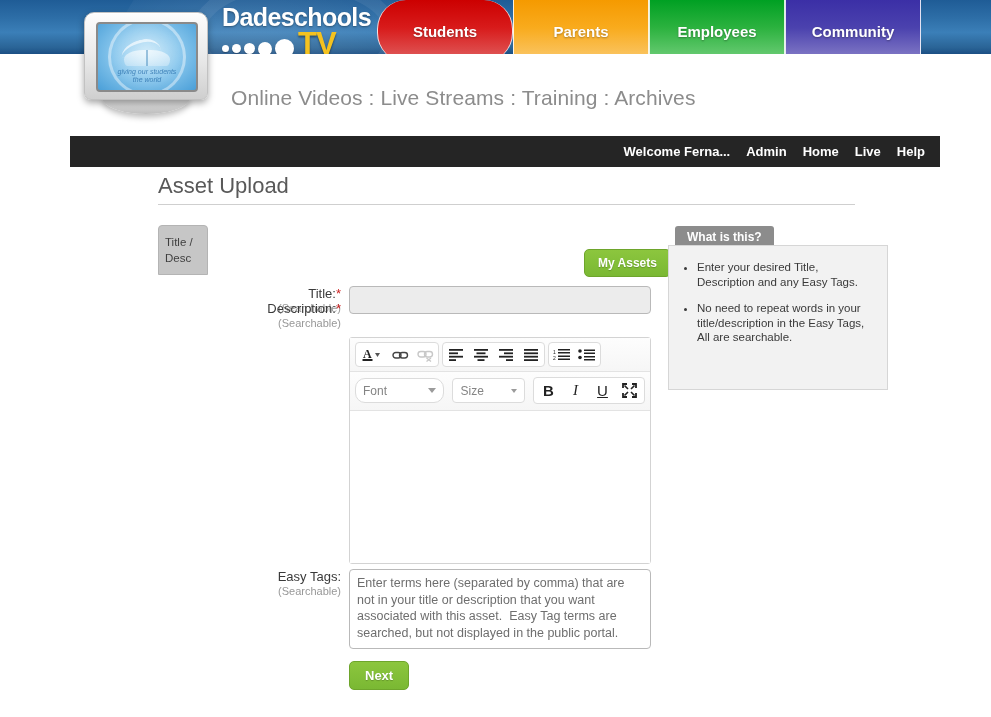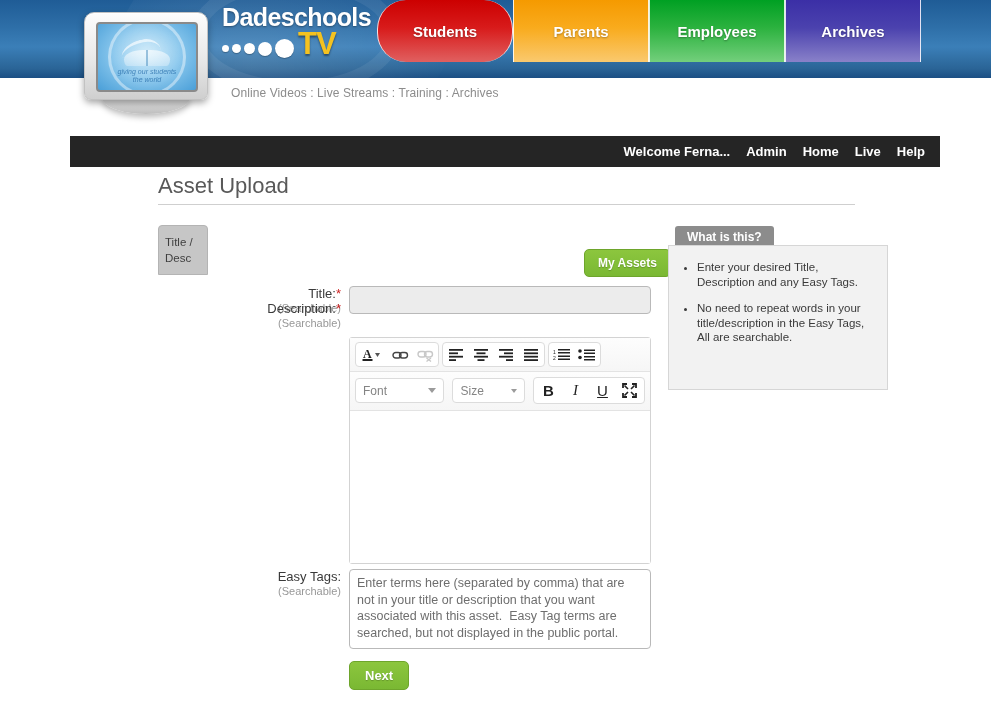--- a/index.html
+++ b/index.html
@@ -8,21 +8,21 @@
     width: 991px; height: 717px;
     background: #ffffff;
     font-family: "Liberation Sans", sans-serif;
     overflow: hidden;
   }
 
   
   .header {
     position: relative;
     width: 991px;
-    height: 78px;
+    height: 54px;
     background: linear-gradient(to bottom, #1f5c96 0%, #2e6fa8 35%, #3b7fb8 60%, #2a6496 88%, #1b4f84 100%);
     overflow: hidden;
     padding-left: 27px;
   }
   .header-swirl {
     position: absolute;
     left: 120px; top: -60px;
     width: 330px; height: 200px;
     border-radius: 50%;
     background: radial-gradient(ellipse at 40% 60%, rgba(255,255,255,0.13) 0%, rgba(255,255,255,0.05) 45%, rgba(255,255,255,0) 72%);
@@ -179,21 +179,21 @@
   }
   .ctab-students   { background: linear-gradient(to bottom, #cc0000 0%, #d81b1b 45%, #e06060 100%); border-radius: 29px; }
   .ctab-parents    { background: linear-gradient(to bottom, #f59a00 0%, #f9ab1d 45%, #fac96e 100%); }
   .ctab-employees  { background: linear-gradient(to bottom, #00a023 0%, #2cb23f 45%, #73cf7c 100%); }
   .ctab-community  { background: linear-gradient(to bottom, #3b2fa6 0%, #4b42ae 45%, #8981c9 100%); }
 
   
   .subnav {
     position: absolute;
     left: 231px; top: 86px;
-    font-size: 12px;
+    font-size: 21px;
     color: #8c8c8c;
     letter-spacing: 0.1px;
     white-space: nowrap;
   }
 
   
   .darkbar {
     position: absolute;
     left: 70px; top: 136px;
     width: 870px;
@@ -383,21 +383,21 @@
     justify-content: space-between;
     height: 25px;
     border: 1px solid #dcdcdc;
     border-radius: 4px;
     background: #ffffff;
     padding: 0 7px;
     font-size: 12px;
     color: #848484;
     cursor: pointer;
   }
-  .tb-sel.font { width: 94px; }
+  .tb-sel.font { width: 94px; border-radius: 10px; }
   .tb-sel.size { width: 76px; }
   .caret {
     width: 0; height: 0;
     border-left: 4px solid transparent;
     border-right: 4px solid transparent;
     border-top: 5px solid #9b9b9b;
     margin-left: 6px;
   }
   .caret.sm {
     border-left-width: 3px;
@@ -468,21 +468,21 @@
           <i class="bd5"></i>
       </div>
       <div class="brand-tv">TV</div>
     </div>
   </div>
 
   <div class="ctabs">
     <div class="ctab ctab-students">Students</div>
     <div class="ctab ctab-parents">Parents</div>
     <div class="ctab ctab-employees">Employees</div>
-    <div class="ctab ctab-community">Archives</div>
+    <div class="ctab ctab-community">Community</div>
   </div>
 </div>
 
 <div class="tv-logo">
   <div class="tv-stand"></div>
   <div class="tv-body">
     <div class="tv-screen">
       <div class="tv-seal"></div>
       <div class="tv-bird"></div>
       <div class="tv-book"></div>

